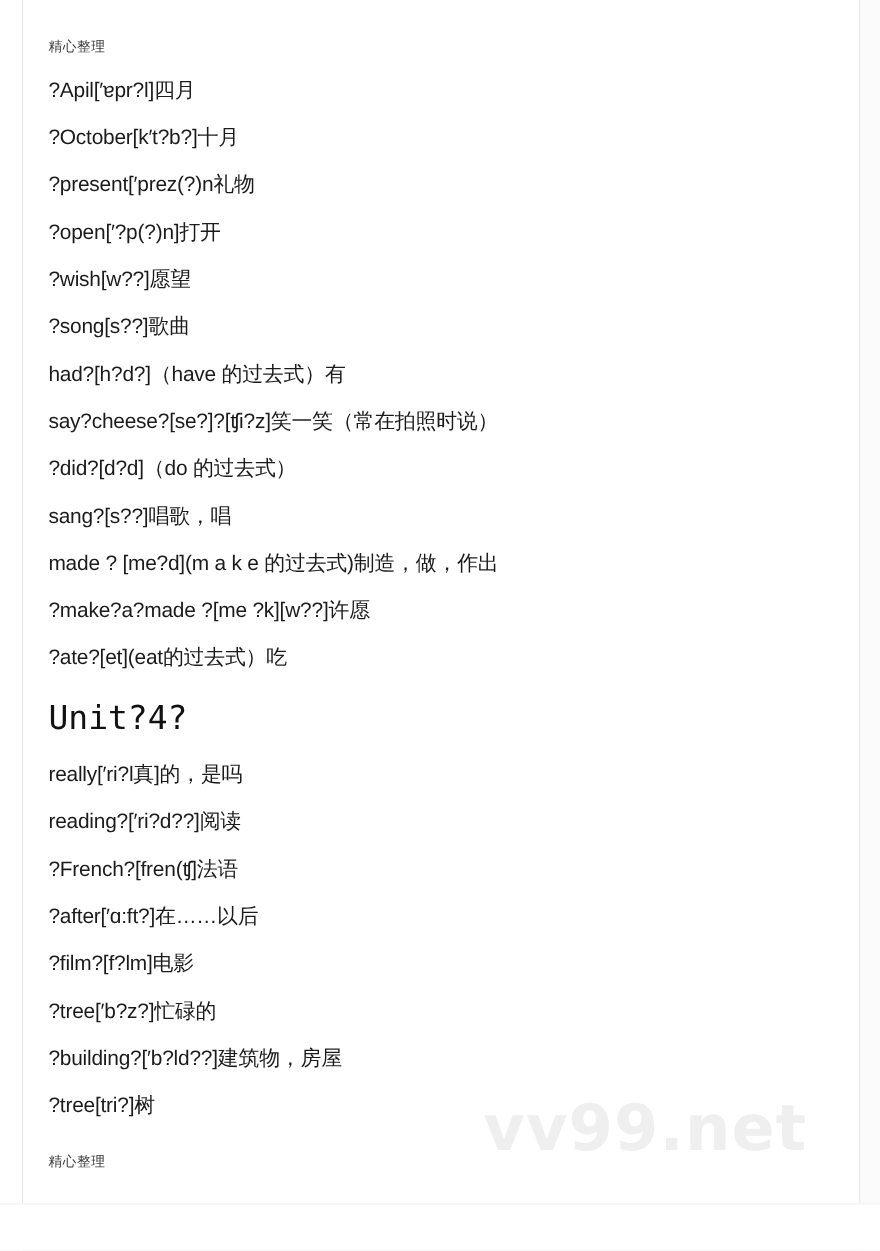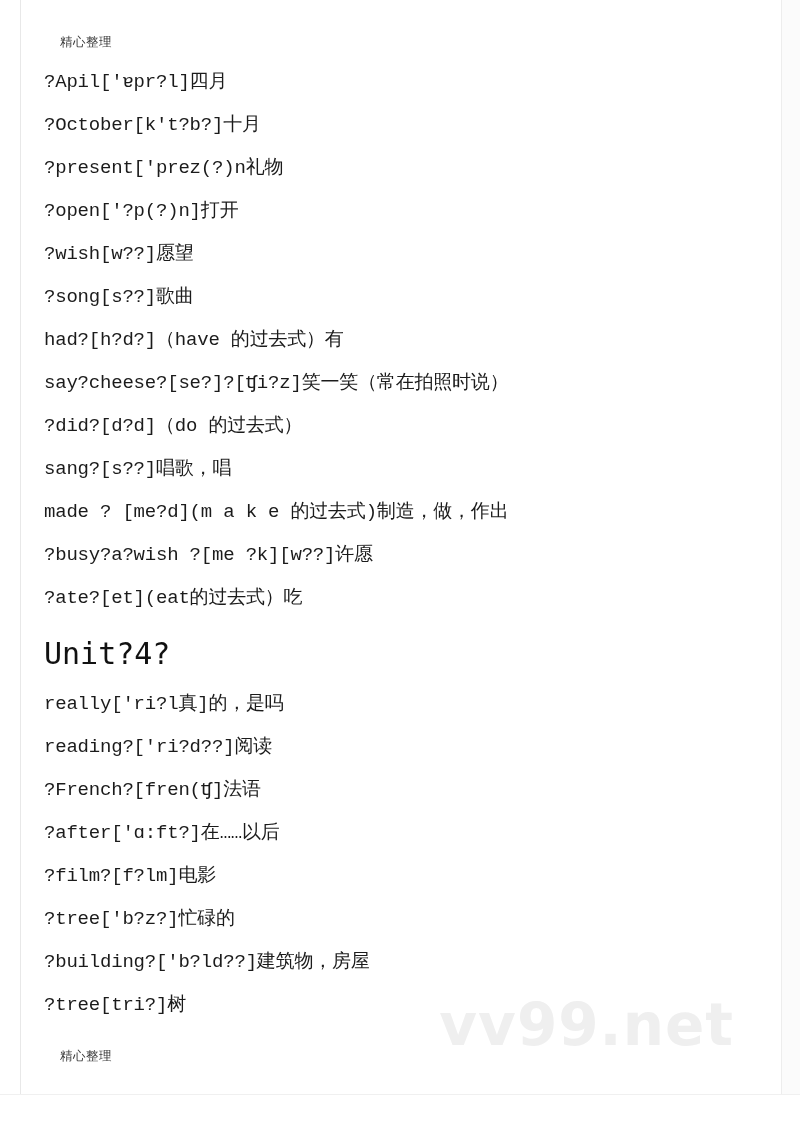--- a/index.html
+++ b/index.html
@@ -41,24 +41,23 @@
     left: 44px;
     top: 34px;
     width: 700px;
   }
   .header-note, .footer-note {
     font-family: "DejaVu Sans", sans-serif;
     font-size: 12.5px;
     color: #3a3a3a;
     letter-spacing: 0.5px;
     line-height: 1.2;
-    margin-left: 16px;
   }
   .entry {
-    font-family: Liberation Mono, monospace;
+    font-family: Liberation Sans, sans-serif;
     font-size: 19px;
     color: #1b1b1b;
     line-height: 1.0;
     margin-top: 24px;
     white-space: pre-wrap;
     letter-spacing: -0.2px;
   }
   .entry:first-of-type {
     margin-top: 20px;
   }
@@ -113,21 +112,21 @@
     <div class="entry">?October[k′t?b?]十月</div>
     <div class="entry">?present[′prez(?)n礼物</div>
     <div class="entry">?open[′?p(?)n]打开</div>
     <div class="entry">?wish[w??]愿望</div>
     <div class="entry">?song[s??]歌曲</div>
     <div class="entry">had?[h?d?]（have 的过去式）有</div>
     <div class="entry">say?cheese?[se?]?[ʧi?z]笑一笑（常在拍照时说）</div>
     <div class="entry">?did?[d?d]（do 的过去式）</div>
     <div class="entry">sang?[s??]唱歌，唱</div>
     <div class="entry">made ? [me?d](m a k e 的过去式)制造，做，作出</div>
-    <div class="entry">?busy?a?wish ?[me ?k][w??]许愿</div>
+    <div class="entry">?make?a?made ?[me ?k][w??]许愿</div>
     <div class="entry">?ate?[et](eat的过去式）吃</div>
 
     <div class="unit-title">Unit?4?</div>
 
     <div class="entry">really[′ri?l真]的，是吗</div>
     <div class="entry">reading?[′ri?d??]阅读</div>
     <div class="entry">?French?[fren(ʧ]法语</div>
     <div class="entry">?after[′ɑ:ft?]在……以后</div>
     <div class="entry">?film?[f?lm]电影</div>
     <div class="entry">?tree[′b?z?]忙碌的</div>

